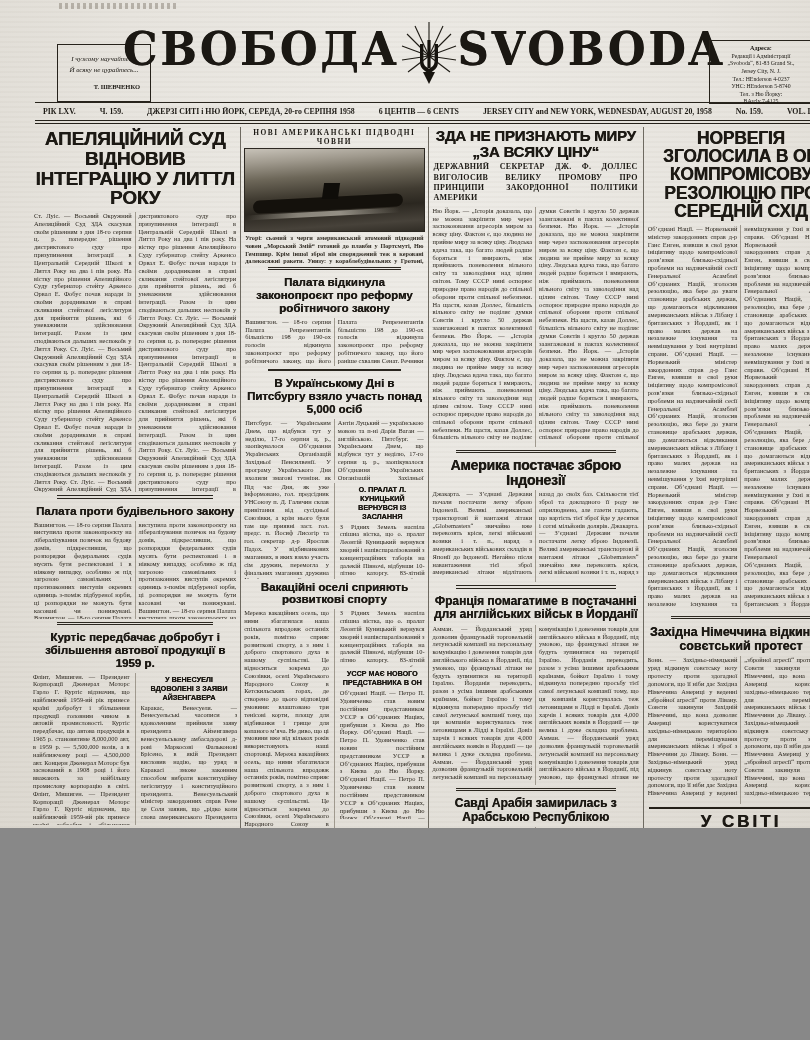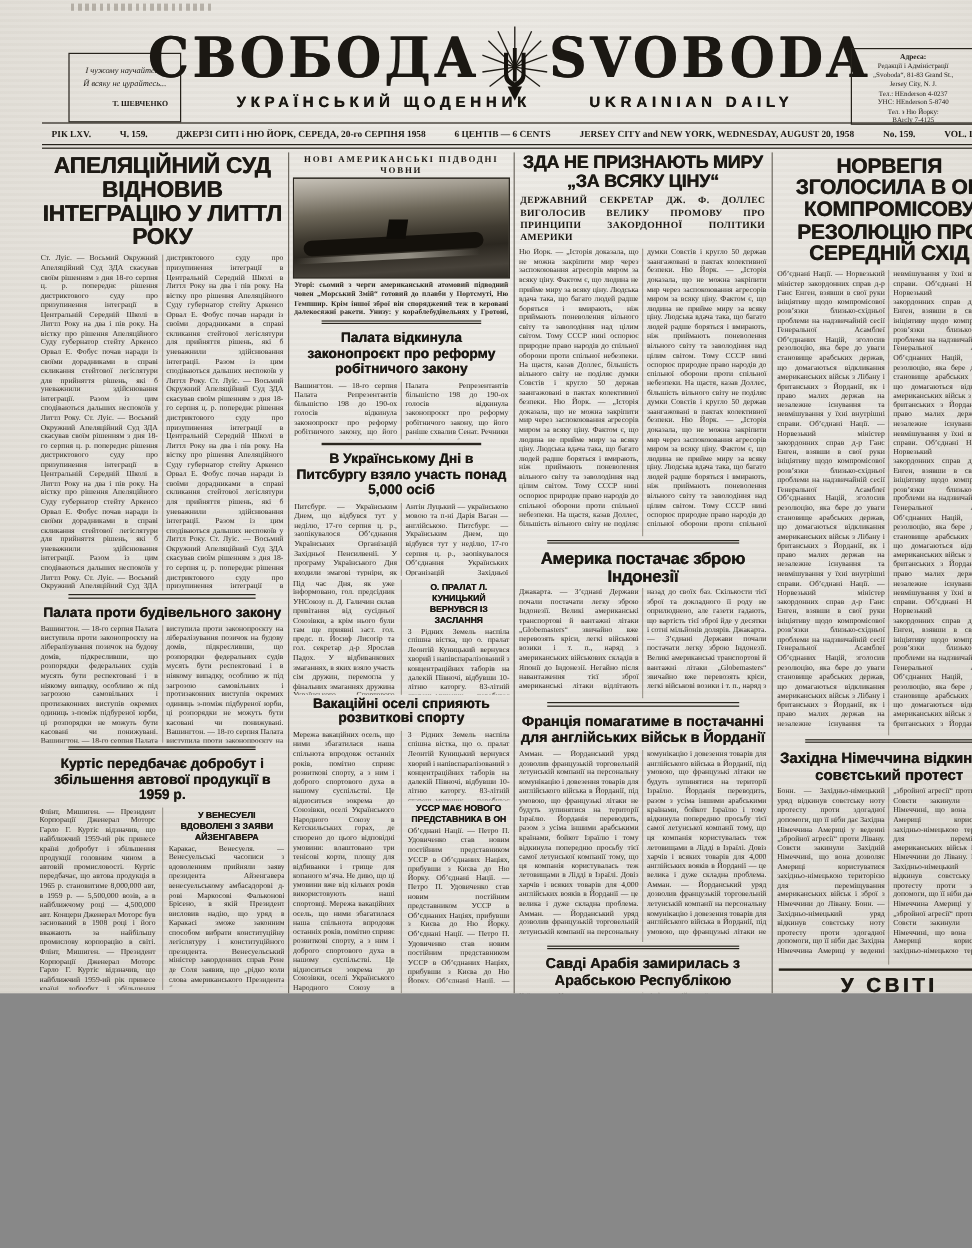--- a/index.html
+++ b/index.html
@@ -96,24 +96,20 @@
             <line x1="29" y1="36" x2="8" y2="52"></line>
               <line x1="29" y1="36" x2="50" y2="52"></line>
           </g>
           <path fill="#16130e" d="M20 24 v18 q0 6 5 9 l4 3 l4 -3 q5 -3 5 -9 v-18 h-3.4 v17 q0 4 -3 6 l-2.6 1.8 l-2.6 -1.8 q-3 -2 -3 -6 v-17 z"></path>
           <rect fill="#16130e" x="27.4" y="20" width="3.2" height="28"></rect>
           <path fill="#16130e" d="M23 52 h12 l-6 12 z"></path>
         </svg>
       </span>
       <span class="bigtitle">SVOBODA</span>
     </div>
-    <div class="subrow">
-      <span class="subttl">УКРАЇНСЬКИЙ ЩОДЕННИК</span>
-      <span class="subttl">UKRAINIAN DAILY</span>
-    </div>
 
     <div class="addr">
       <b>Адреса:</b><br>
       <span>Редакції і Адміністрації</span><br>
       <span>„Svoboda“, 81-83 Grand St.,</span><br>
       <span>Jersey City, N. J.</span><br>
       <span>Тел.: HEnderson 4-0237</span><br>
       <span>УНС: HEnderson 5-8740</span><br>
       <span>Тел. з Ню Йорку:</span><br>
       <span>BArcly 7-4125</span>

